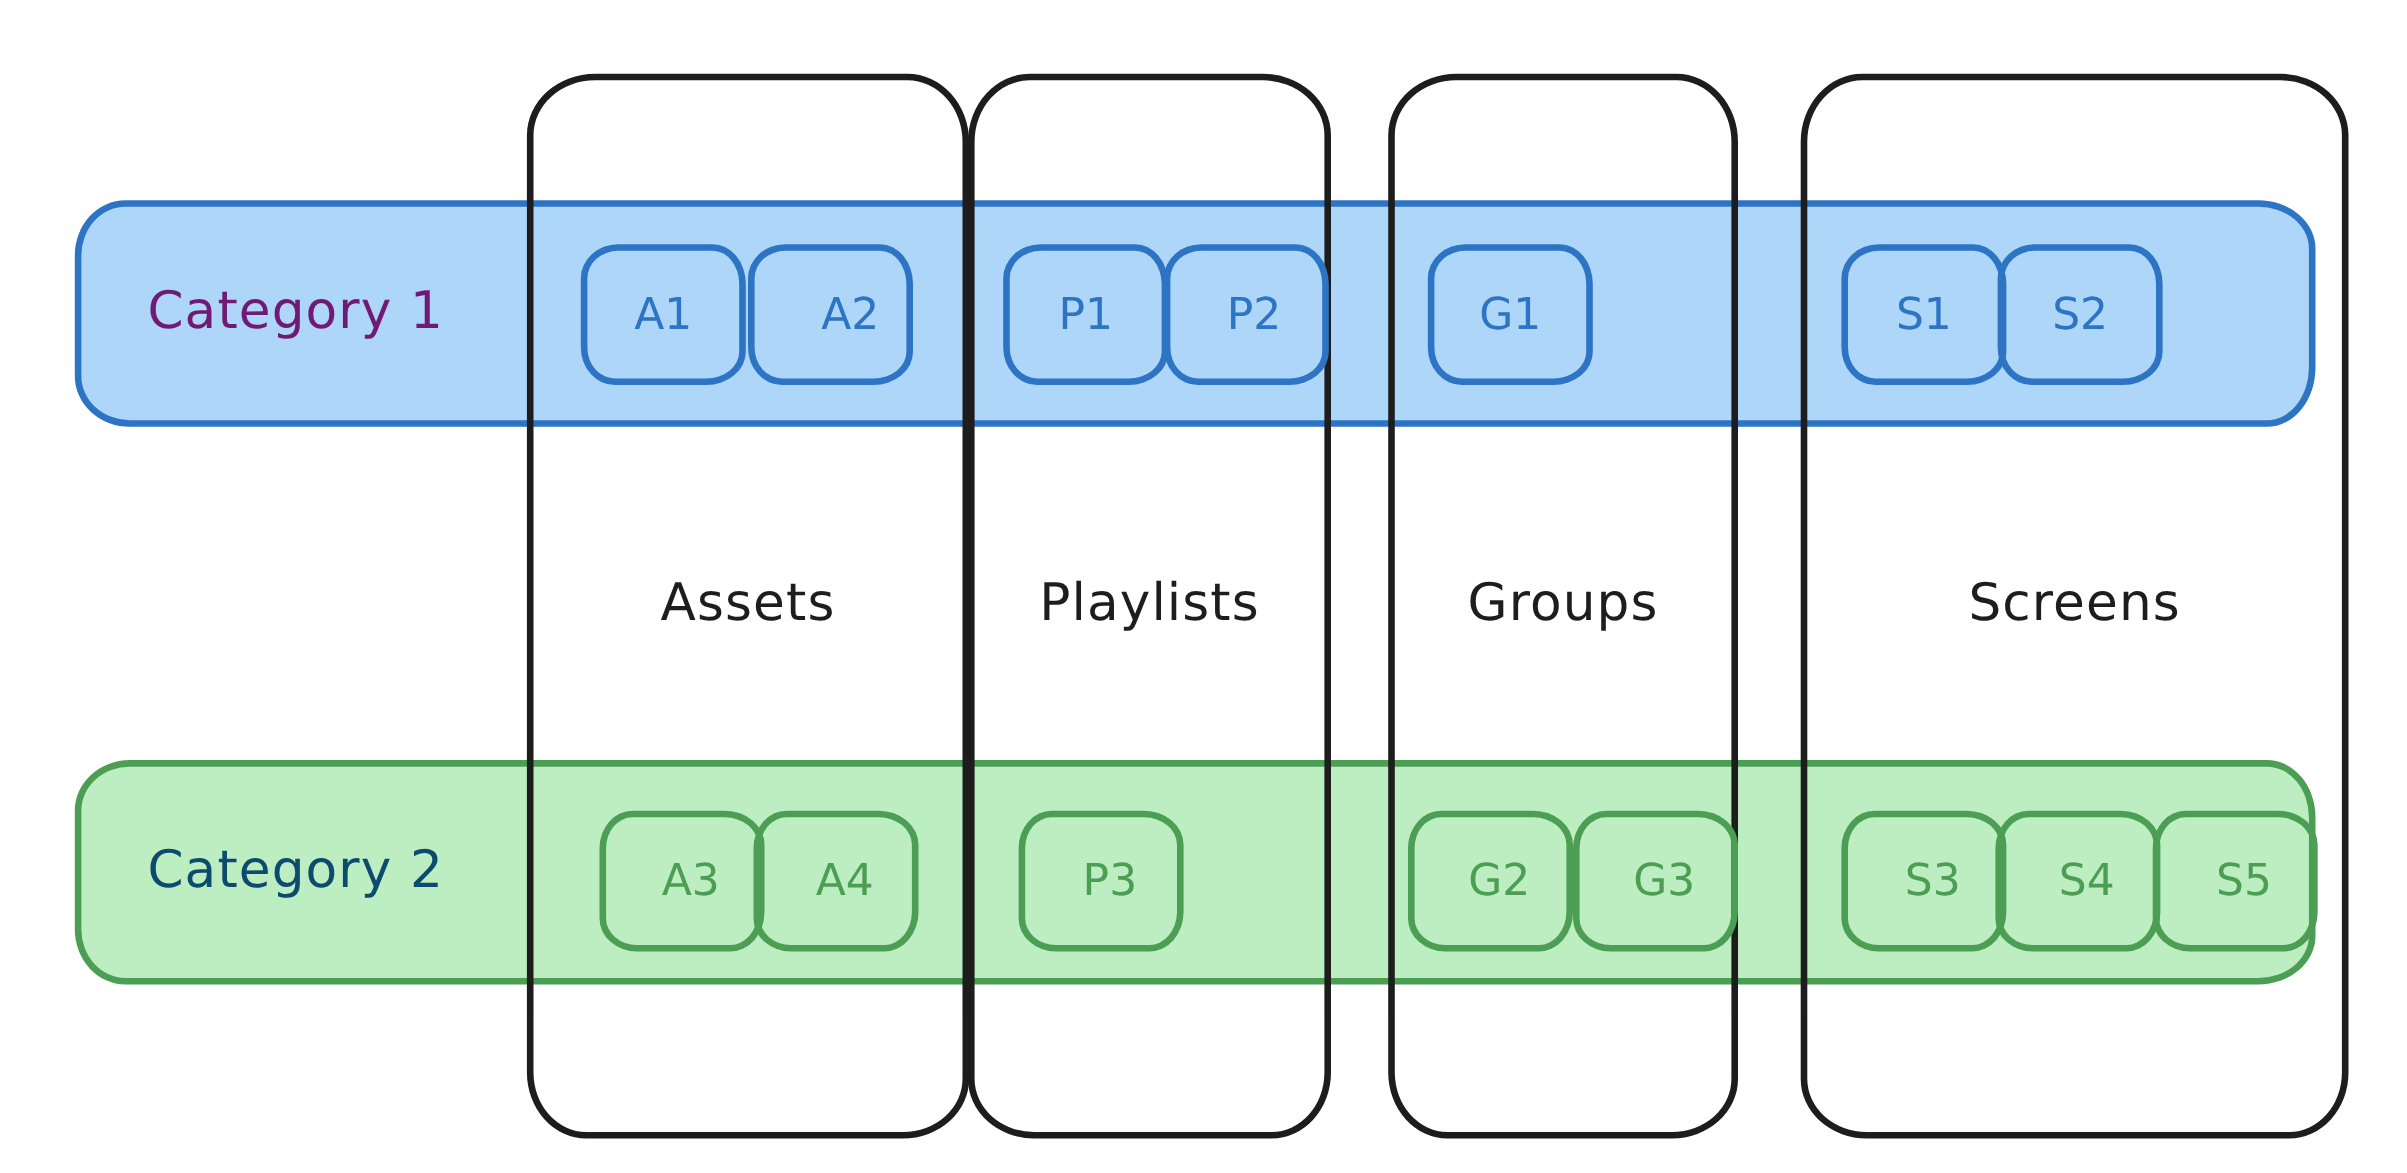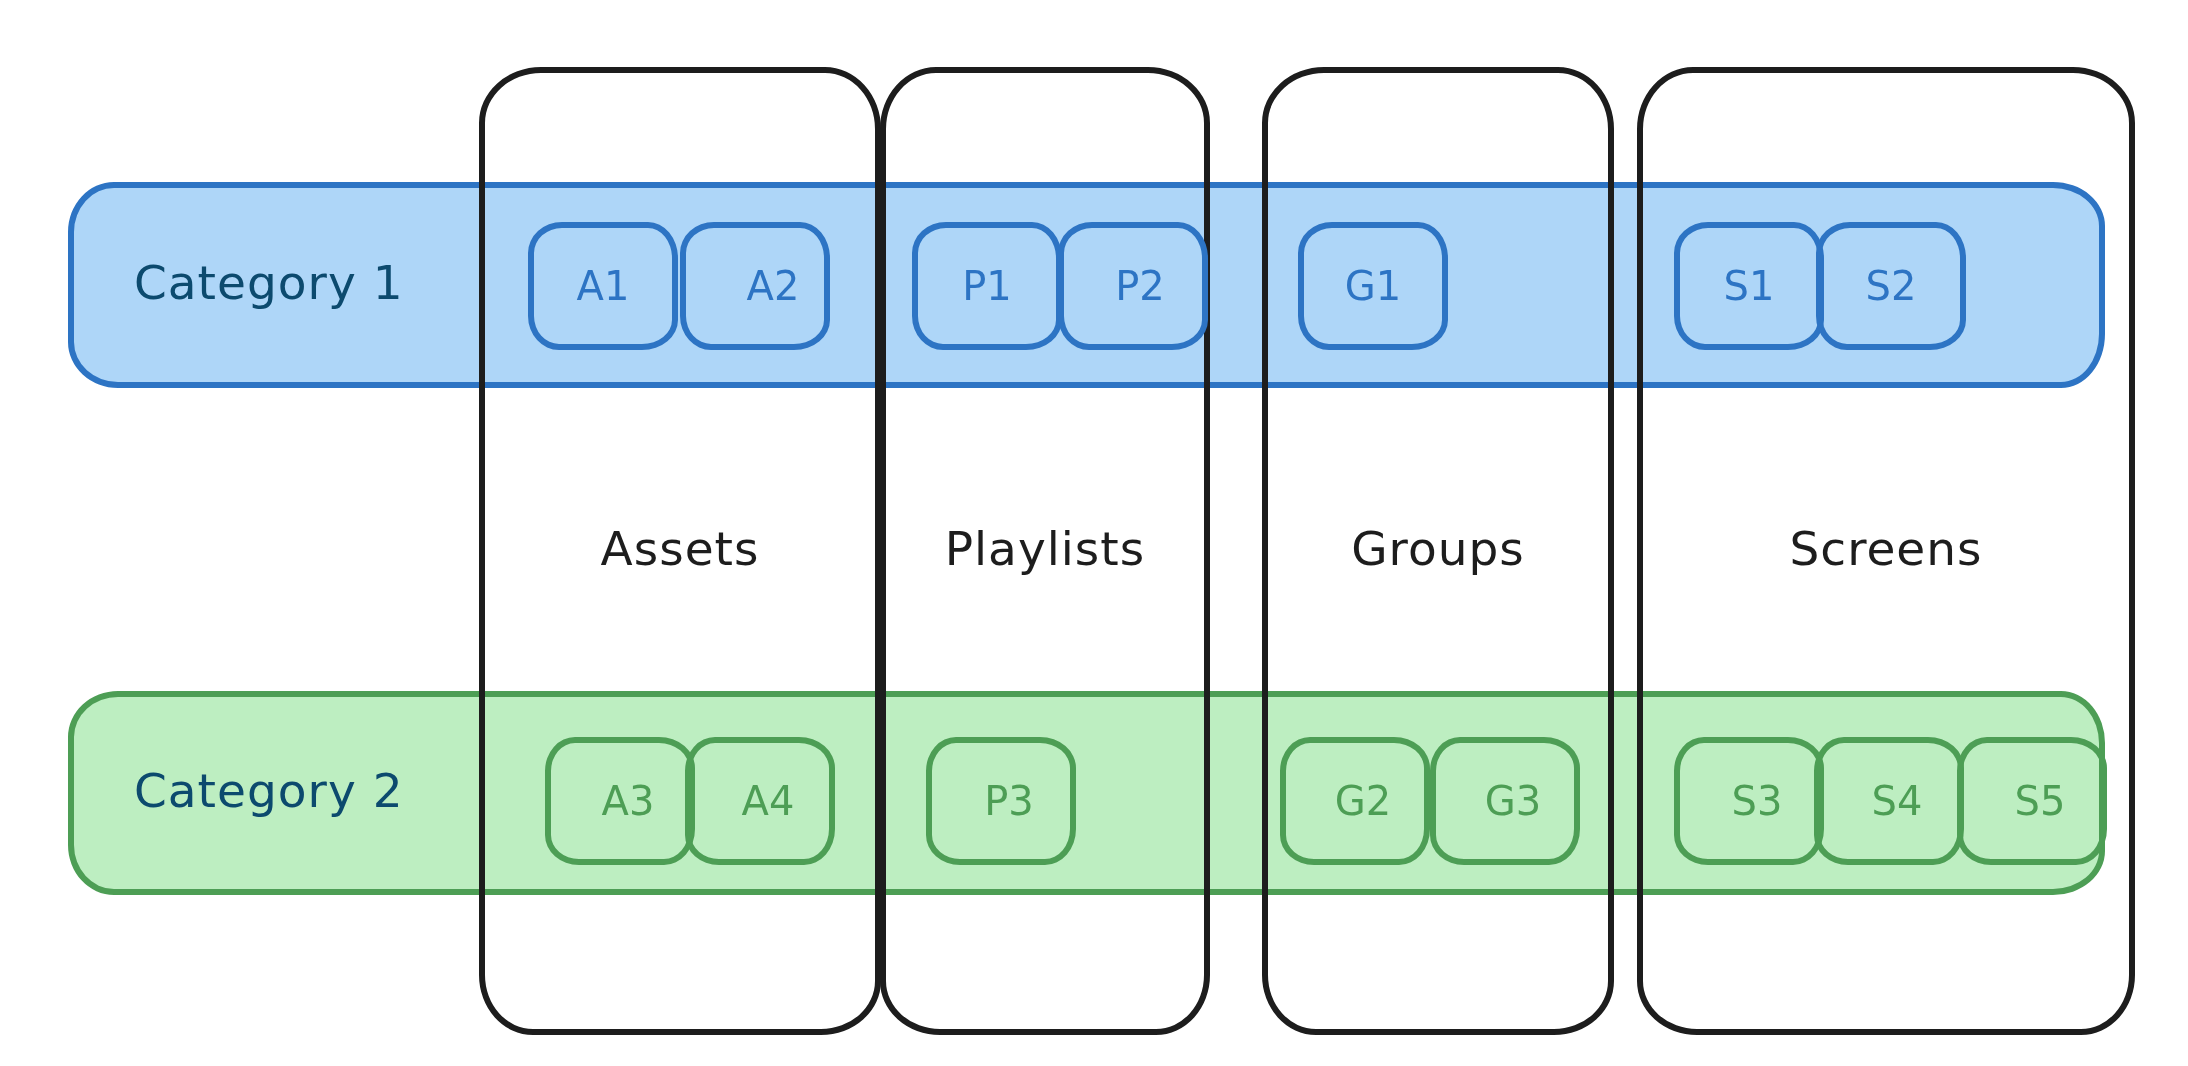--- a/index.html
+++ b/index.html
@@ -40,21 +40,21 @@
   }
   .band-label {
     position: absolute;
     left: 60px;
     top: 50%;
     transform: translateY(-54%);
     font-size: 47px;
     letter-spacing: 1px;
     white-space: nowrap;
   }
-  .band.blue .band-label { color: #0c4a6e; }
+  .band.blue .band-label { color: #701a75; }
   .band.green .band-label { color: #0c4a6e; }
 
   
   .col {
     position: absolute;
     top: 67px;
     height: 968px;
     box-sizing: border-box;
     border: 6px solid #1d1d1d;
     background: transparent;
@@ -114,21 +114,21 @@
   </div>
 
   <div class="col r1" style="left:479px; width:402px;">
     <div class="col-label">Assets</div>
   </div>
 
   <div class="col r2" style="left:880px; width:330px;">
     <div class="col-label">Playlists</div>
   </div>
 
-  <div class="col r1" style="left:1262px; width:352px;">
+  <div class="col r1" style="left:1262px; width:318px;">
     <div class="col-label">Groups</div>
   </div>
 
   <div class="col r2" style="left:1637px; width:498px;">
     <div class="col-label">Screens</div>
   </div>
 
   <div class="chip blue" style="left:528px;">A1</div>
   <div class="chip blue" style="left:680px;padding-left:36px;">A2</div>
   <div class="chip blue" style="left:912px;">P1</div>

